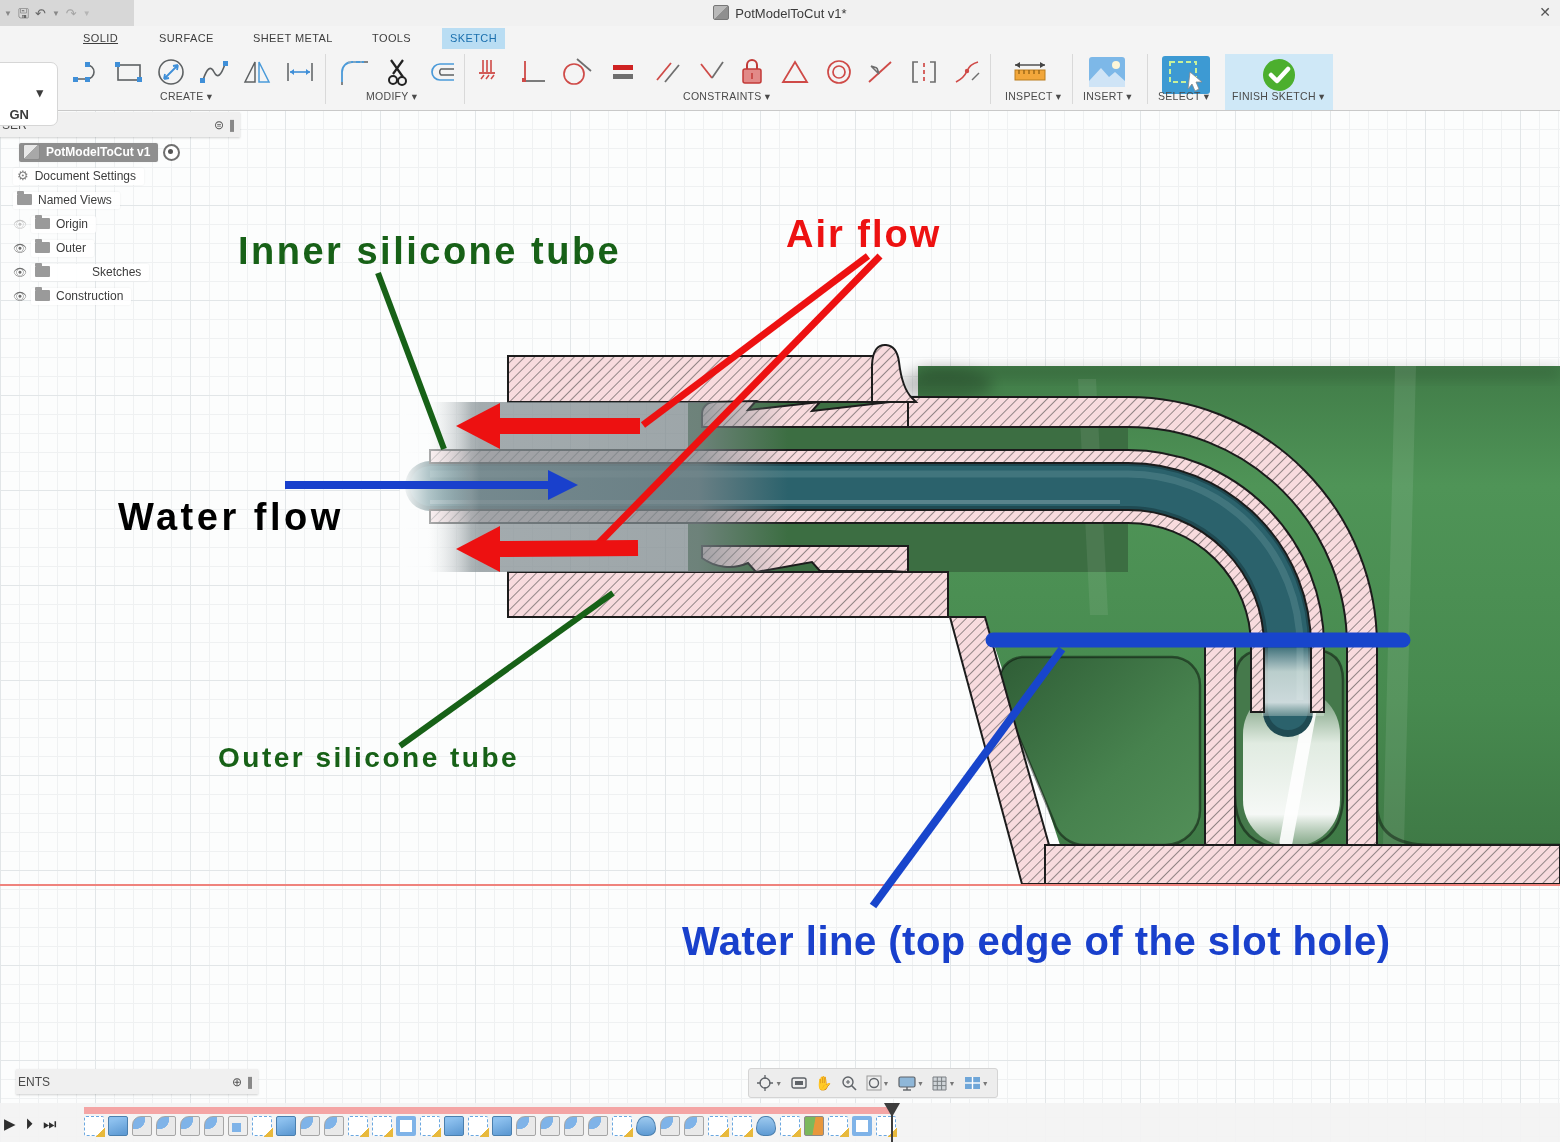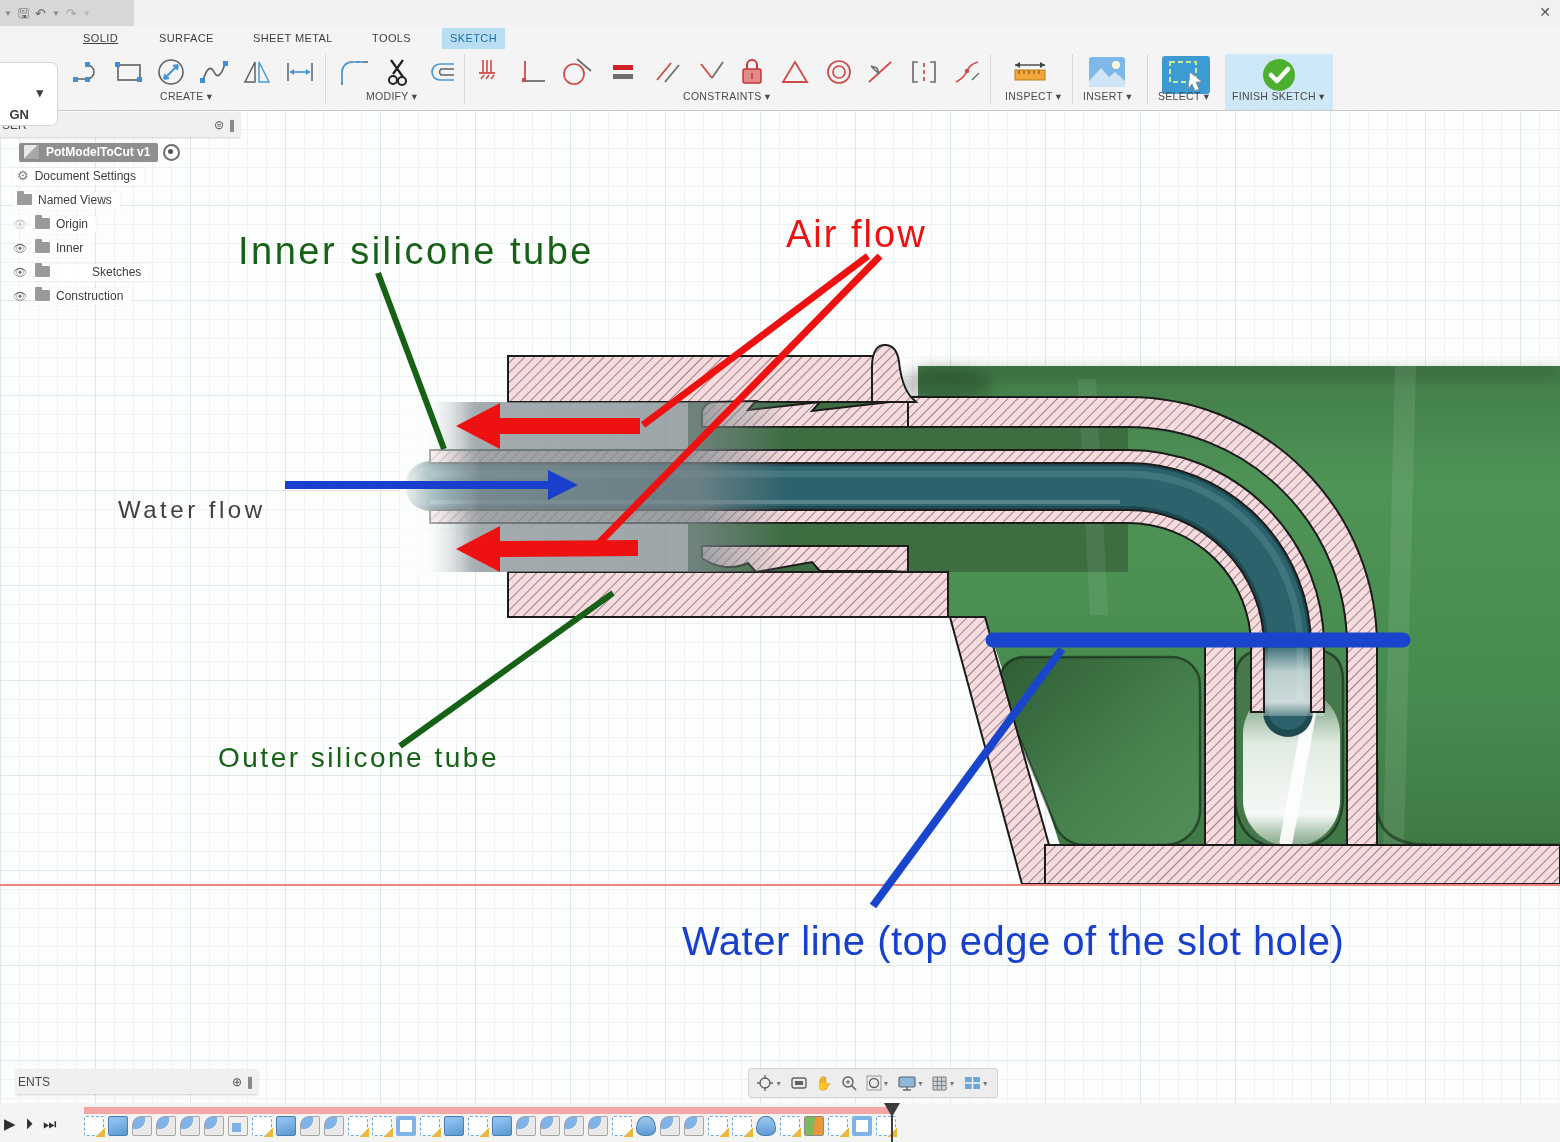--- a/index.html
+++ b/index.html
@@ -70,21 +70,21 @@
   .tl-fillet{background:radial-gradient(circle at 15% 15%,#7fb3e8 42%,#e9e9e9 44%);border:1px solid #a6a6a6;border-top-left-radius:9px;}
   .tl-boxface{background:#efefef;border:1px solid #a6a6a6;}
   .tl-boxface:after{content:"";position:absolute;left:3px;top:6px;width:9px;height:9px;background:#7fb3e8;}
   .tl-shell{background:#fff;border:4px solid #7fb3e8;border-radius:2px;}
   .tl-revolve{background:linear-gradient(#9cc9ef,#5f9bd4);border:1px solid #4a7fae;border-radius:45% 45% 40% 40%/60% 60% 35% 35%;}
   .tl-split{background:linear-gradient(100deg,#7cb85c 48%,#e8973c 52%);border:1px solid #8a8a8a;border-radius:2px;}
   #playhead{position:absolute;left:884px;top:0;width:16px;height:39px;}
   #playhead .flag{position:absolute;left:0;top:0;width:0;height:0;border-left:8px solid transparent;border-right:8px solid transparent;border-top:14px solid #3d3d3d;}
   #playhead .stem{position:absolute;left:7px;top:0;width:2px;height:39px;background:#3d3d3d;}
   
-  .anno{position:absolute;font-weight:400;white-space:nowrap;z-index:4;}
+  .anno{position:absolute;font-weight:700;white-space:nowrap;z-index:4;}
   
   #scene{z-index:1;} .panel{z-index:5;} #ribbon,#titlebar{z-index:10;}
 </style>
 </head>
 <body>
 
 <div id="canvas"></div>
 
 <svg id="scene" viewBox="0 0 1560 1142">
   <defs>
@@ -188,32 +188,35 @@
       <line x1="285" y1="485" x2="550" y2="485" stroke="#1940cc" stroke-width="8"></line>
       <polygon points="548,470 548,500 578,485" fill="#1940cc"></polygon>
     </g>
     <line x1="993" y1="640" x2="1403" y2="640" stroke="#1845cc" stroke-width="15" stroke-linecap="round"></line>
     <line x1="1062" y1="649" x2="873" y2="906" stroke="#1845cc" stroke-width="8"></line>
   </g>
 </svg>
 
 <div class="anno" style="left:238px;top:230px;font-size:38px;letter-spacing:2.5px;color:#176117;">Inner silicone tube</div>
 <div class="anno" style="left:786px;top:213px;font-size:38px;letter-spacing:2px;color:#ed1111;">Air flow</div>
-<div class="anno" style="left:118px;top:496px;font-size:24px;letter-spacing:3.5px;color:#404040;text-align:right;">Water flow</div>
+<div class="anno" style="left:118px;top:496px;font-size:38px;letter-spacing:3.5px;color:#000000;text-align:right;">Water flow</div>
 <div class="anno" style="left:218px;top:742px;font-size:28px;letter-spacing:2.5px;color:#176117;">Outer silicone tube</div>
 <div class="anno" style="left:682px;top:919px;font-size:40px;letter-spacing:.5px;color:#1940cc;">Water line (top edge of the slot hole)</div>
 
 <div id="titlebar">
   <div id="qat">
     <span class="qat-dd">▼</span>
     <span class="qat-ic">🖫</span>
     <span class="qat-ic">↶</span>
     <span class="qat-dd">▼</span>
     <span class="qat-ic" style="color:#a5a5a5;">↷</span>
     <span class="qat-dd" style="color:#b5b5b5;">▼</span>
+  </div>
+  <div id="title-text">
+    <span id="title-cube"></span><span>PotModelToCut v1*</span>
   </div>
   <div id="win-close">✕</div>
 </div>
 
 <div id="ribbon">
   <div class="tab" style="left:75px;text-decoration:underline;">SOLID</div>
   <div class="tab" style="left:151px;">SURFACE</div>
   <div class="tab" style="left:245px;">SHEET METAL</div>
   <div class="tab" style="left:364px;">TOOLS</div>
   <div class="tab active" style="left:442px;">SKETCH</div>
@@ -431,21 +434,21 @@
   <span class="eye off">👁</span>
   <span class="box" style="margin-left:4px;">
       <span class="folder"></span>
   <span>Origin</span>
     </span>
 </div>
 <div class="panel brow" style="left:2px;top:238px;">
   <span class="eye">👁</span>
   <span class="box" style="margin-left:4px;">
       <span class="folder"></span>
-  <span>Inner</span>
+  <span>Outer</span>
     </span>
 </div>
 <div class="panel brow" style="left:2px;top:262px;">
   <span class="eye">👁</span>
   <span class="box" style="margin-left:4px;gap:42px;">
       <span class="folder"></span>
   <span>Sketches</span>
     </span>
 </div>
 <div class="panel brow" style="left:2px;top:286px;">

